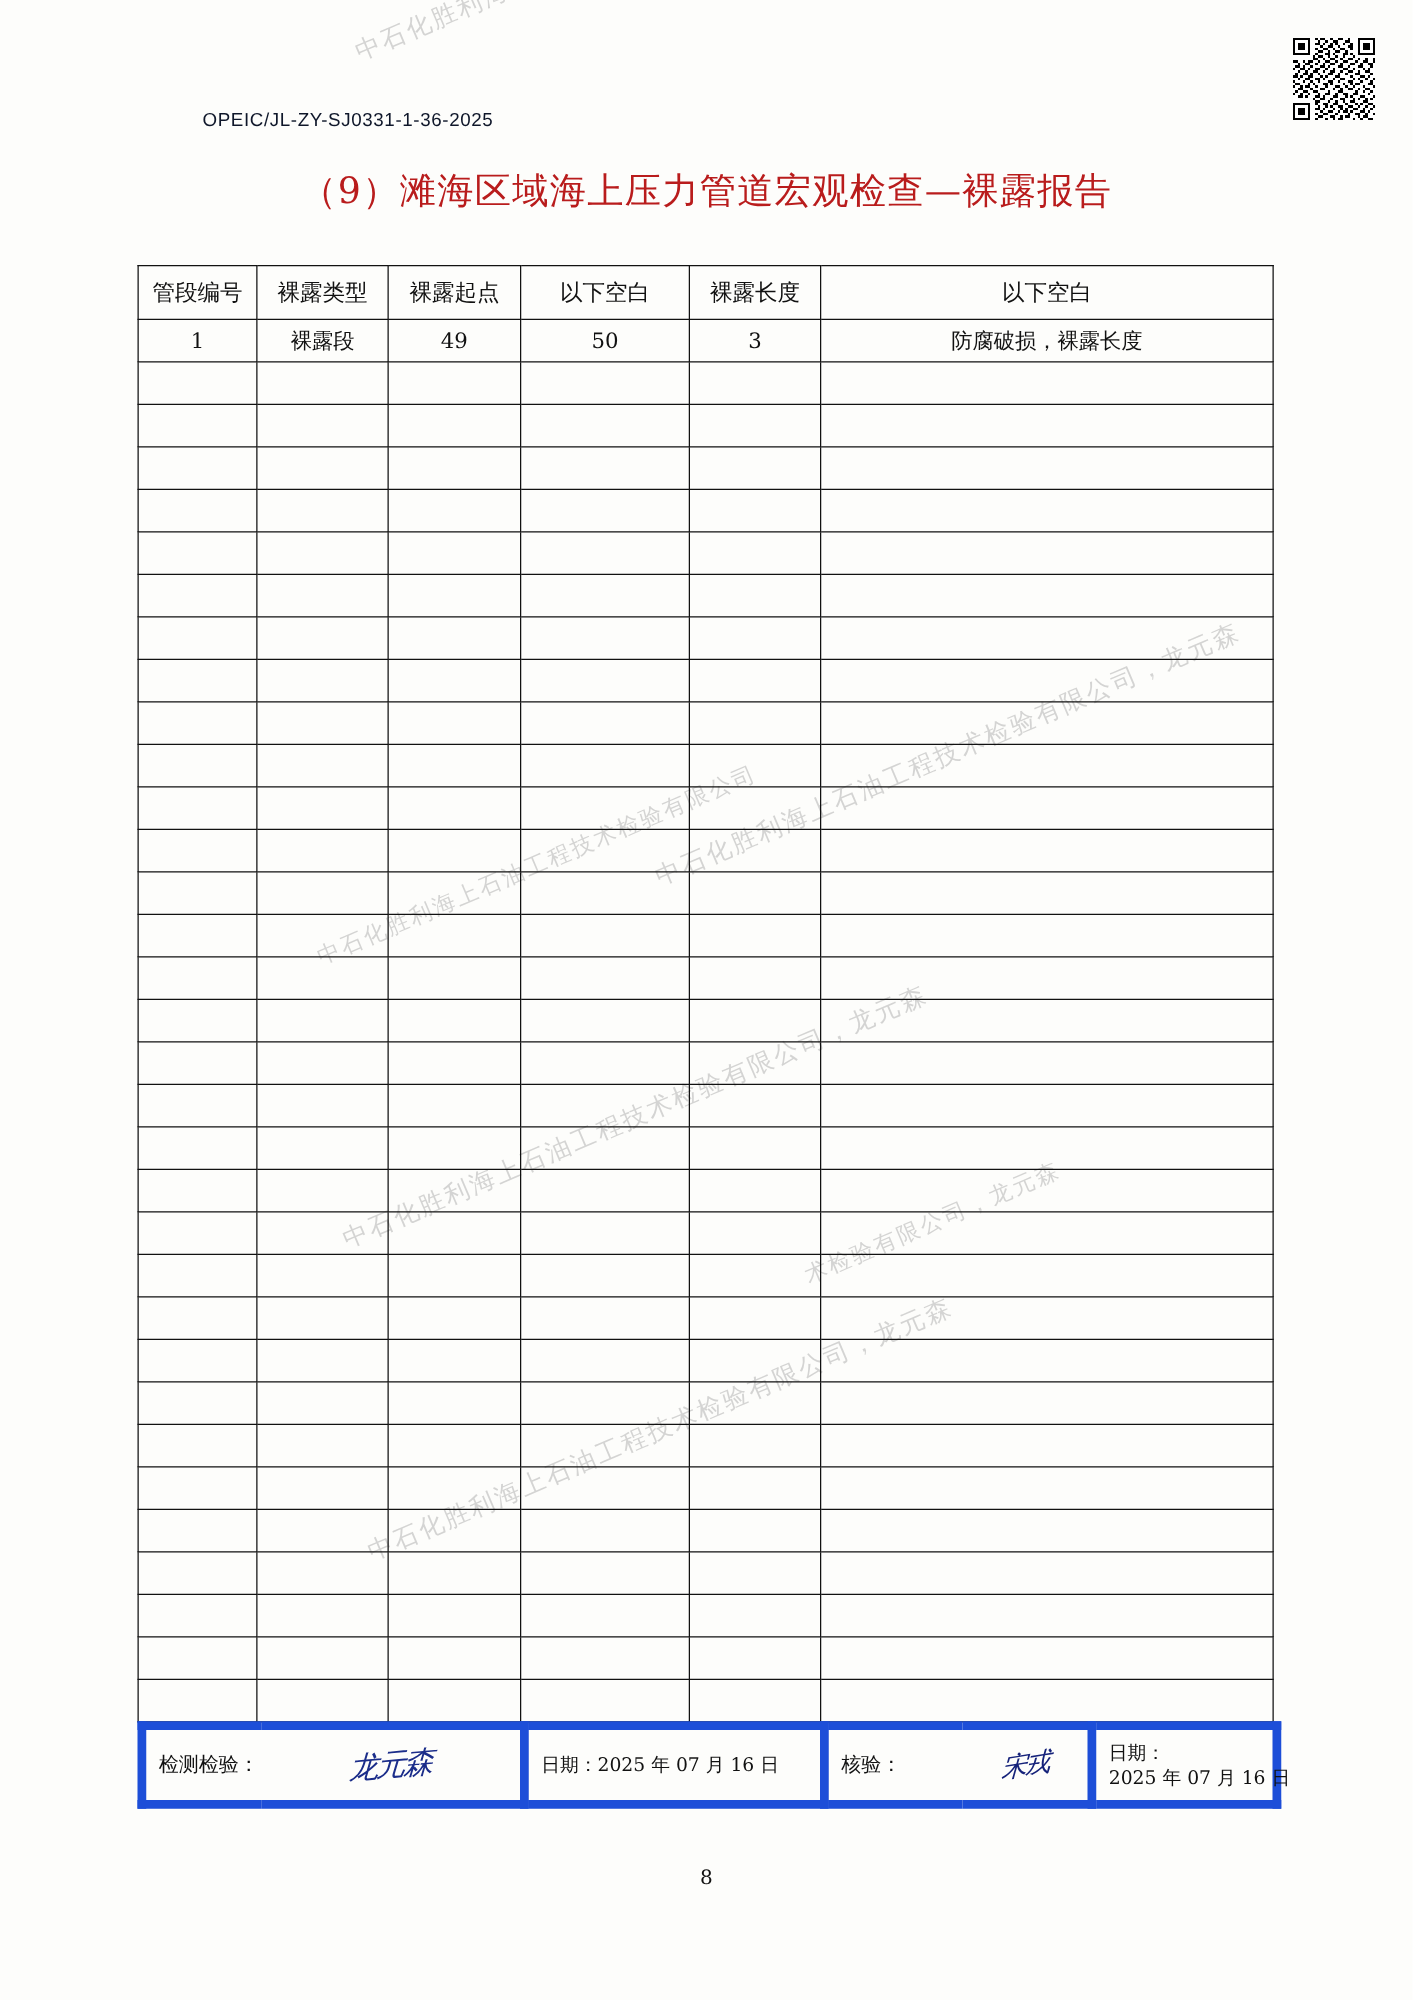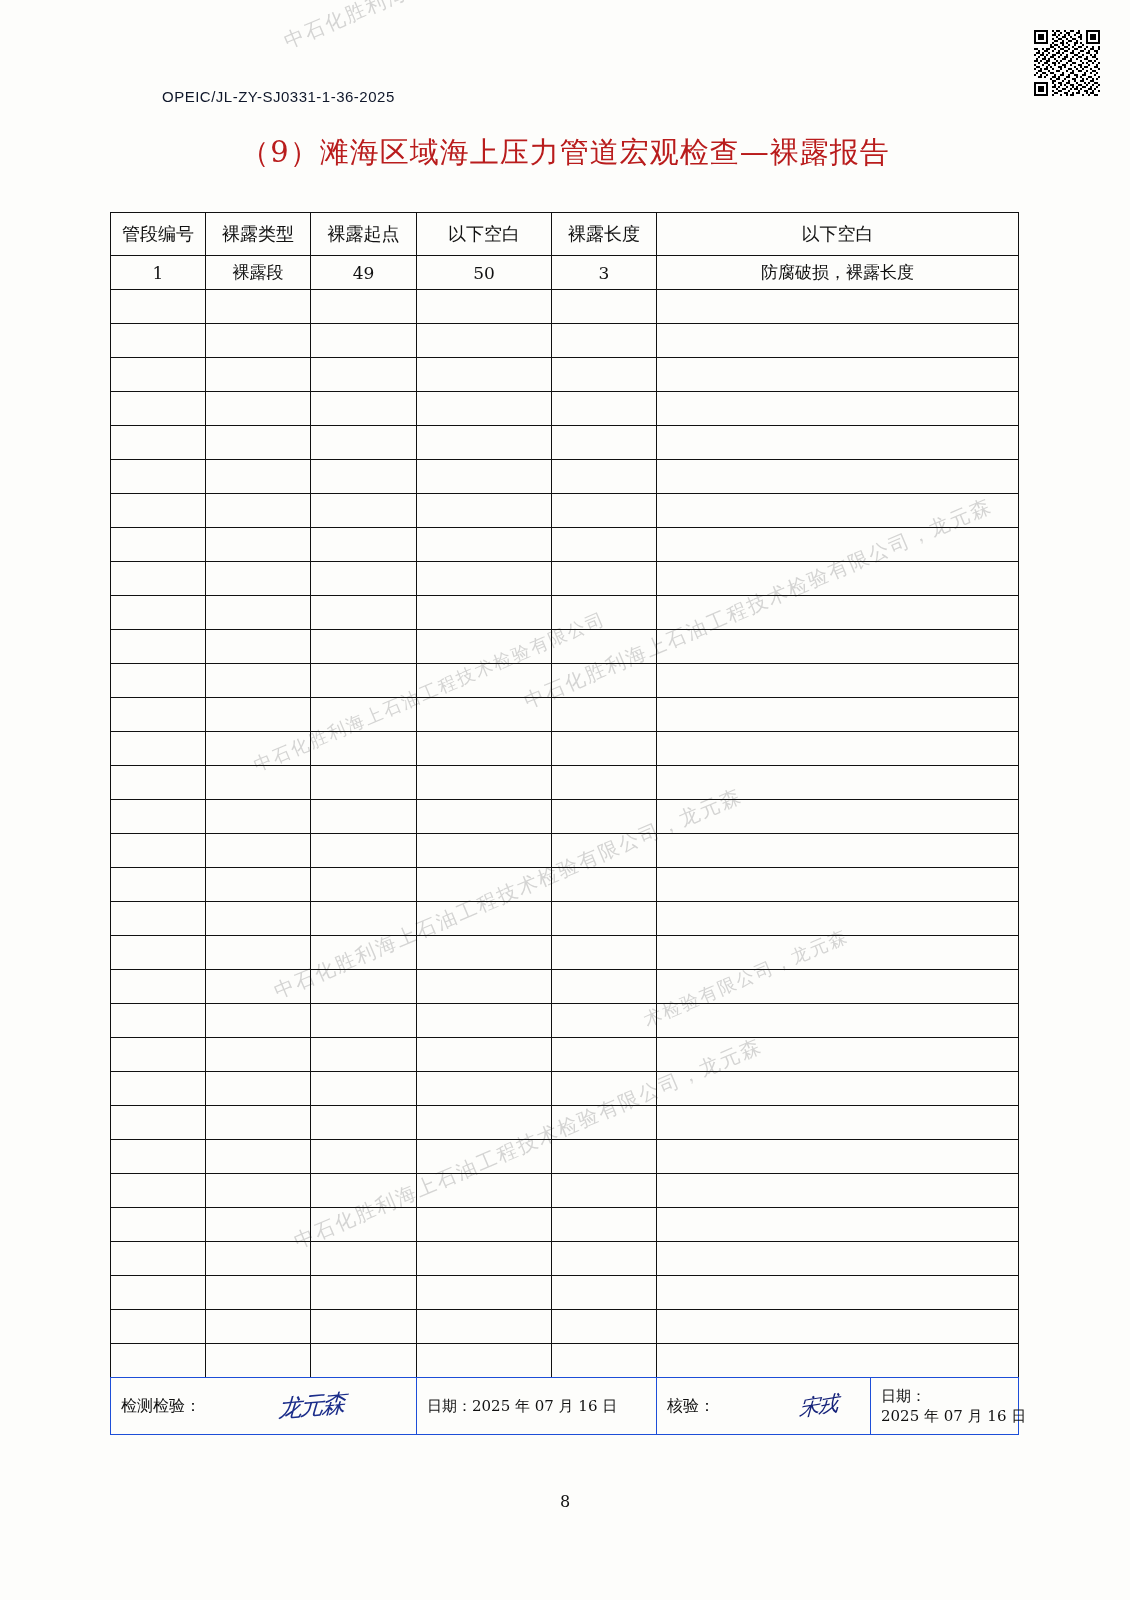--- a/index.html
+++ b/index.html
@@ -110,21 +110,21 @@
   }
 
   
   .sig-tbl {
     border-collapse: collapse;
     width: 908px;
     table-layout: fixed;
     margin-top: -1px;
   }
   .sig-tbl td {
-    border: 1px solid #1d4ed8;
+    border: 7px solid #1d4ed8;
     height: 56px;
     font-size: 16px;
     font-family: "DejaVu Serif", serif;
     vertical-align: middle;
     padding: 0 10px;
     text-align: left;
     position: relative;
   }
   .sig-label { white-space: nowrap; }
   .sig-hand {

